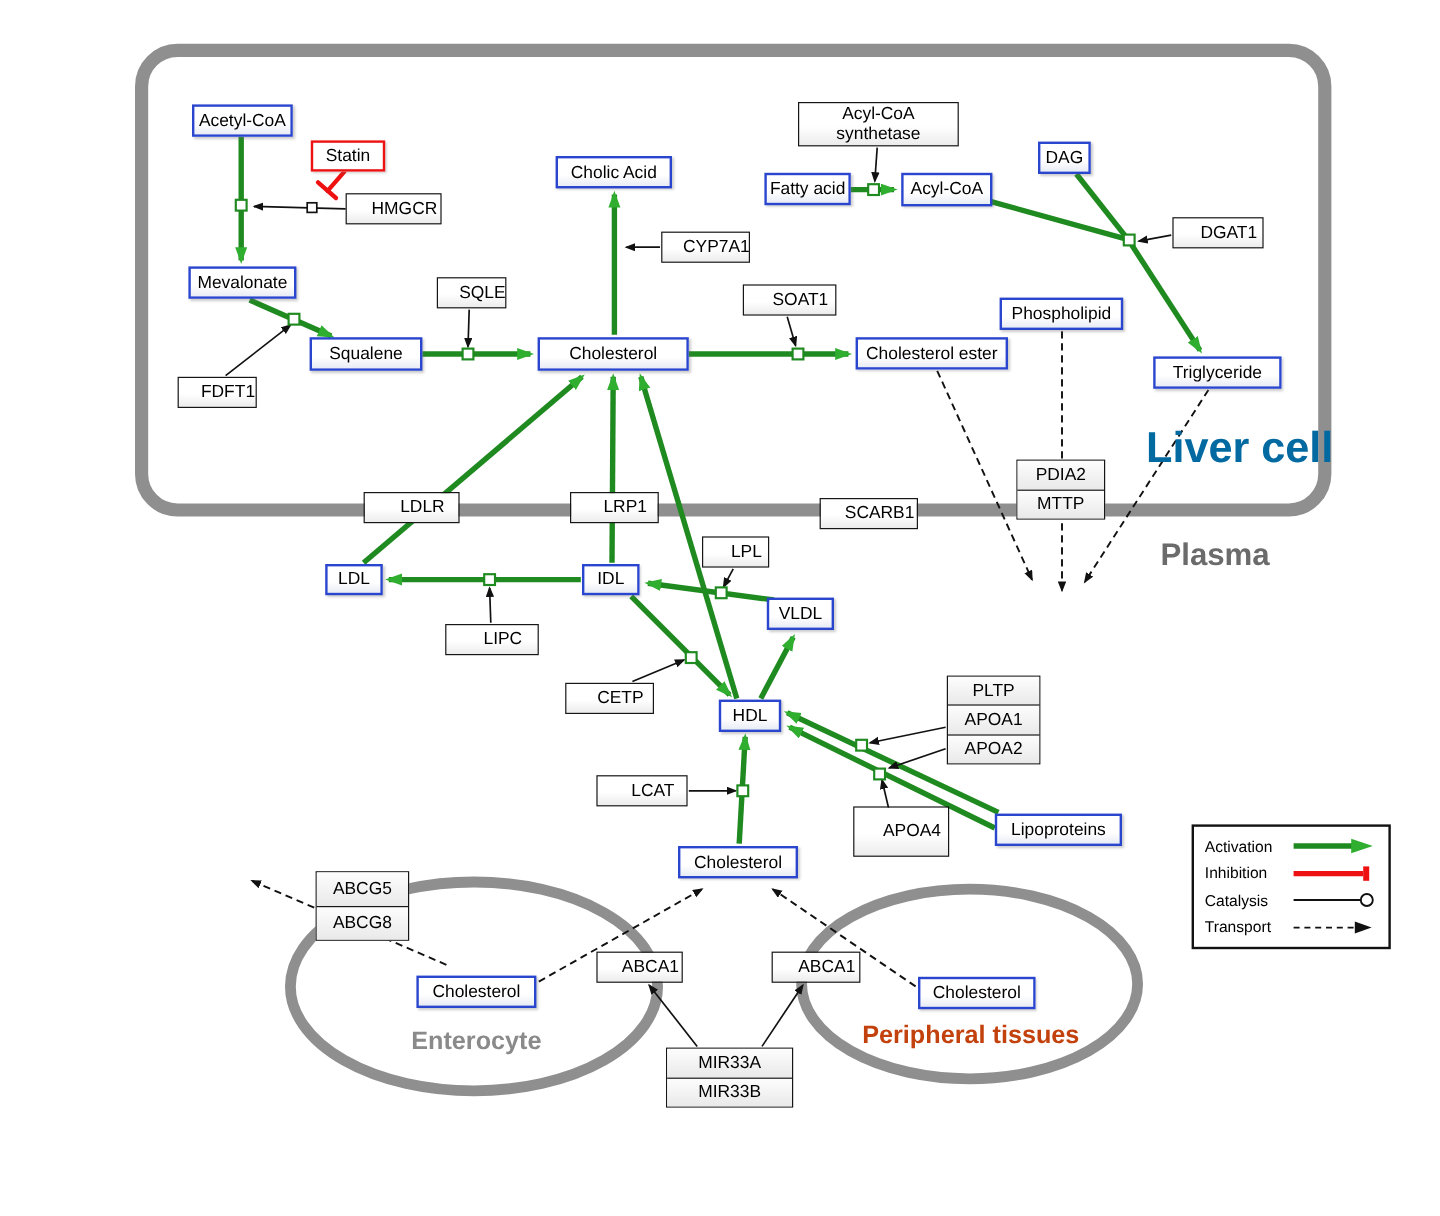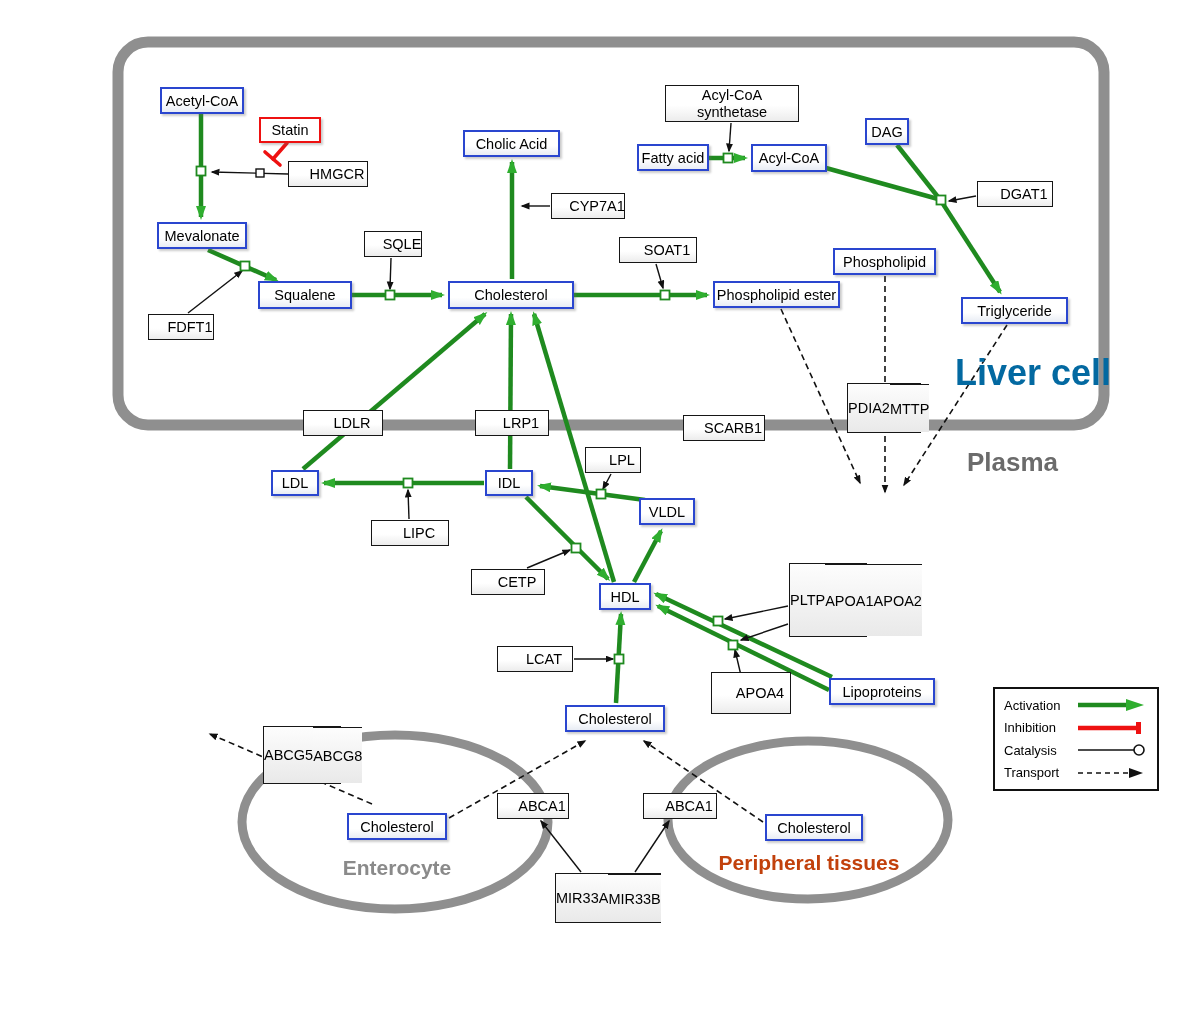--- a/index.html
+++ b/index.html
@@ -5,21 +5,21 @@
   html,body{margin:0;padding:0;background:#fff;}
   #canvas{position:relative;width:1200px;height:1013px;font-family:"Liberation Sans",sans-serif;overflow:hidden;background:#fff;}
   #edges{position:absolute;left:0;top:0;z-index:1;}
   .node{position:absolute;z-index:3;display:flex;align-items:center;justify-content:center;
         box-sizing:border-box;font:14.5px "Liberation Sans",sans-serif;color:#000;text-align:center;
         white-space:nowrap;background:linear-gradient(#ffffff 0%,#ffffff 55%,#ececec 100%);}
   .metab{border:2.4px solid #2a46cf;background:linear-gradient(#ffffff 0%,#ffffff 60%,#e8ecf4 100%);box-shadow:1.5px 1.5px 2px rgba(110,110,110,.35);}
   .enzyme{border:1.4px solid #161616;padding-left:18px;}
   .inhibitor{border:2.4px solid #ee1111;background:#fff;box-shadow:1.5px 1.5px 2px rgba(110,110,110,.35);}
   .wrap{white-space:normal;line-height:1.15;}
-  .stack{position:absolute;z-index:3;box-sizing:border-box;border:1.4px solid #161616;display:flex;flex-direction:row;background:#fff;}
+  .stack{position:absolute;z-index:3;box-sizing:border-box;border:1.4px solid #161616;display:flex;flex-direction:column;background:#fff;}
   .stack .cell{flex:1;display:flex;align-items:center;justify-content:center;font:14.5px "Liberation Sans",sans-serif;
                background:linear-gradient(#fdfdfd,#e9e9e9);}
   .stack .cell + .cell{border-top:1.2px solid #161616;}
   .apo-grid{position:absolute;z-index:3;box-sizing:border-box;border:1.4px solid #161616;display:grid;
             grid-template-columns:1fr 1fr;grid-auto-rows:1fr;background:#fff;}
   .apo-grid .cell{display:flex;align-items:center;justify-content:center;font:14.5px "Liberation Sans",sans-serif;
                   background:linear-gradient(#fdfdfd,#ececec);}
   .apo-grid .cell:nth-child(odd){border-right:1.2px solid #161616;}
   .apo-grid .cell:nth-child(-n+4){border-bottom:1.2px solid #161616;}
   .region-label{position:absolute;z-index:2;font-family:"Liberation Sans",sans-serif;font-weight:bold;}
@@ -126,21 +126,21 @@
   <div id="lbl-liver" class="region-label">Liver cell</div>
   <div id="lbl-plasma" class="region-label">Plasma</div>
   <div id="lbl-enterocyte" class="region-label">Enterocyte</div>
   <div id="lbl-peripheral" class="region-label">Peripheral tissues</div>
 
   <div class="node metab" style="left:160px;top:87px;width:84px;height:27px">Acetyl-CoA</div>
   <div class="node metab" style="left:157px;top:222px;width:90px;height:27px">Mevalonate</div>
   <div class="node metab" style="left:258px;top:281px;width:94px;height:28px">Squalene</div>
   <div class="node metab" style="left:448px;top:281px;width:126px;height:28px">Cholesterol</div>
   <div class="node metab" style="left:463px;top:130px;width:97px;height:27px">Cholic Acid</div>
-  <div class="node metab" style="left:713px;top:281px;width:127px;height:27px">Phospholipid ester</div>
+  <div class="node metab" style="left:713px;top:281px;width:127px;height:27px">Cholesterol ester</div>
   <div class="node metab" style="left:637px;top:144px;width:72px;height:27px">Fatty acid</div>
   <div class="node metab" style="left:751px;top:144px;width:76px;height:28px">Acyl-CoA</div>
   <div class="node metab" style="left:865px;top:118px;width:44px;height:27px">DAG</div>
   <div class="node metab" style="left:833px;top:248px;width:103px;height:27px">Phospholipid</div>
   <div class="node metab" style="left:961px;top:297px;width:107px;height:27px">Triglyceride</div>
   <div class="node metab" style="left:271px;top:470px;width:48px;height:26px">LDL</div>
   <div class="node metab" style="left:485px;top:470px;width:48px;height:26px">IDL</div>
   <div class="node metab" style="left:639px;top:498px;width:56px;height:27px">VLDL</div>
   <div class="node metab" style="left:599px;top:583px;width:52px;height:27px">HDL</div>
   <div class="node metab" style="left:829px;top:678px;width:106px;height:27px">Lipoproteins</div>

